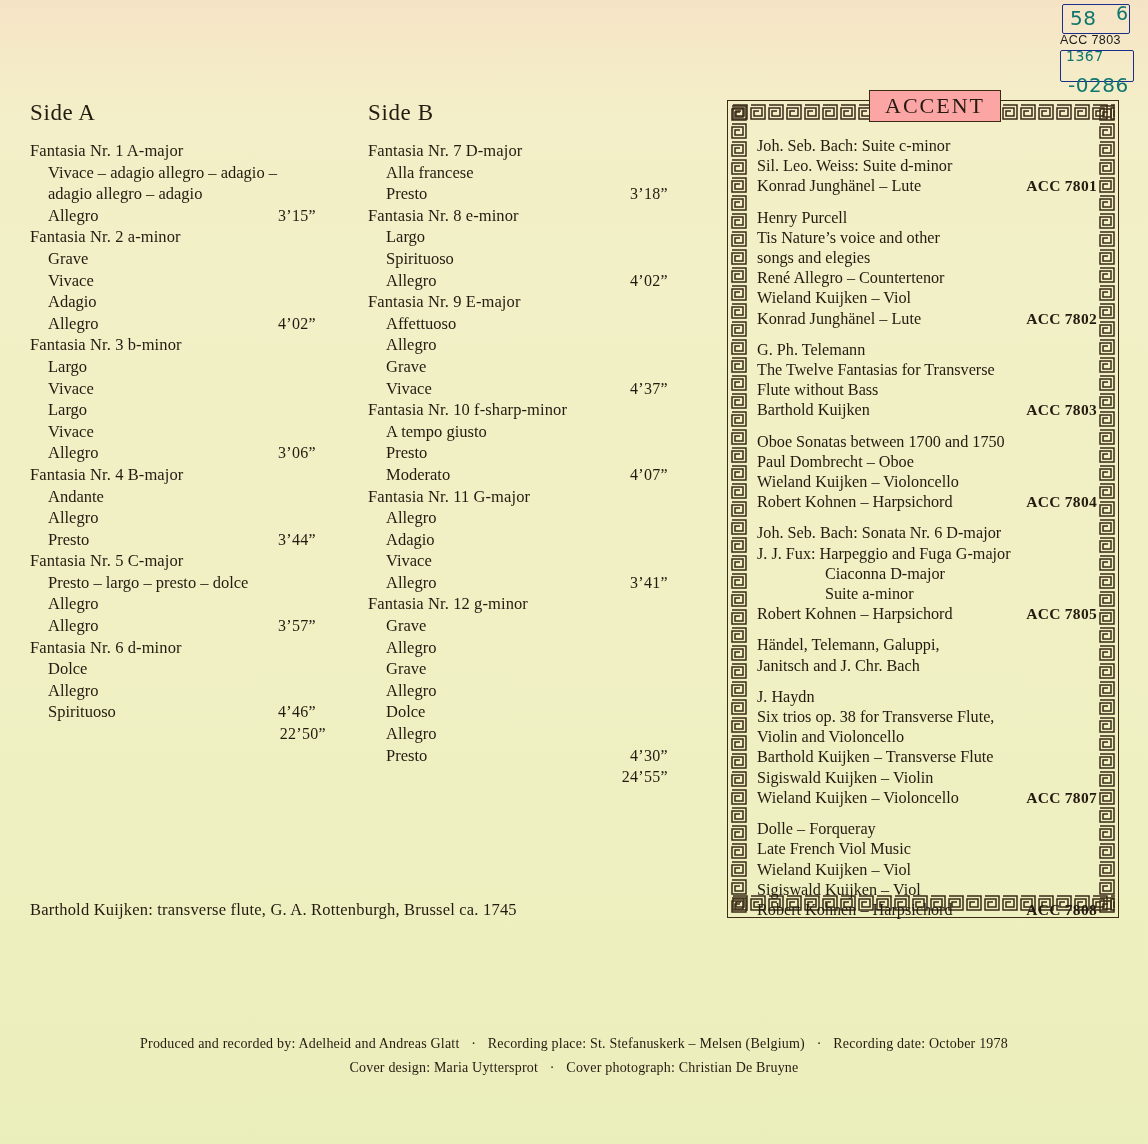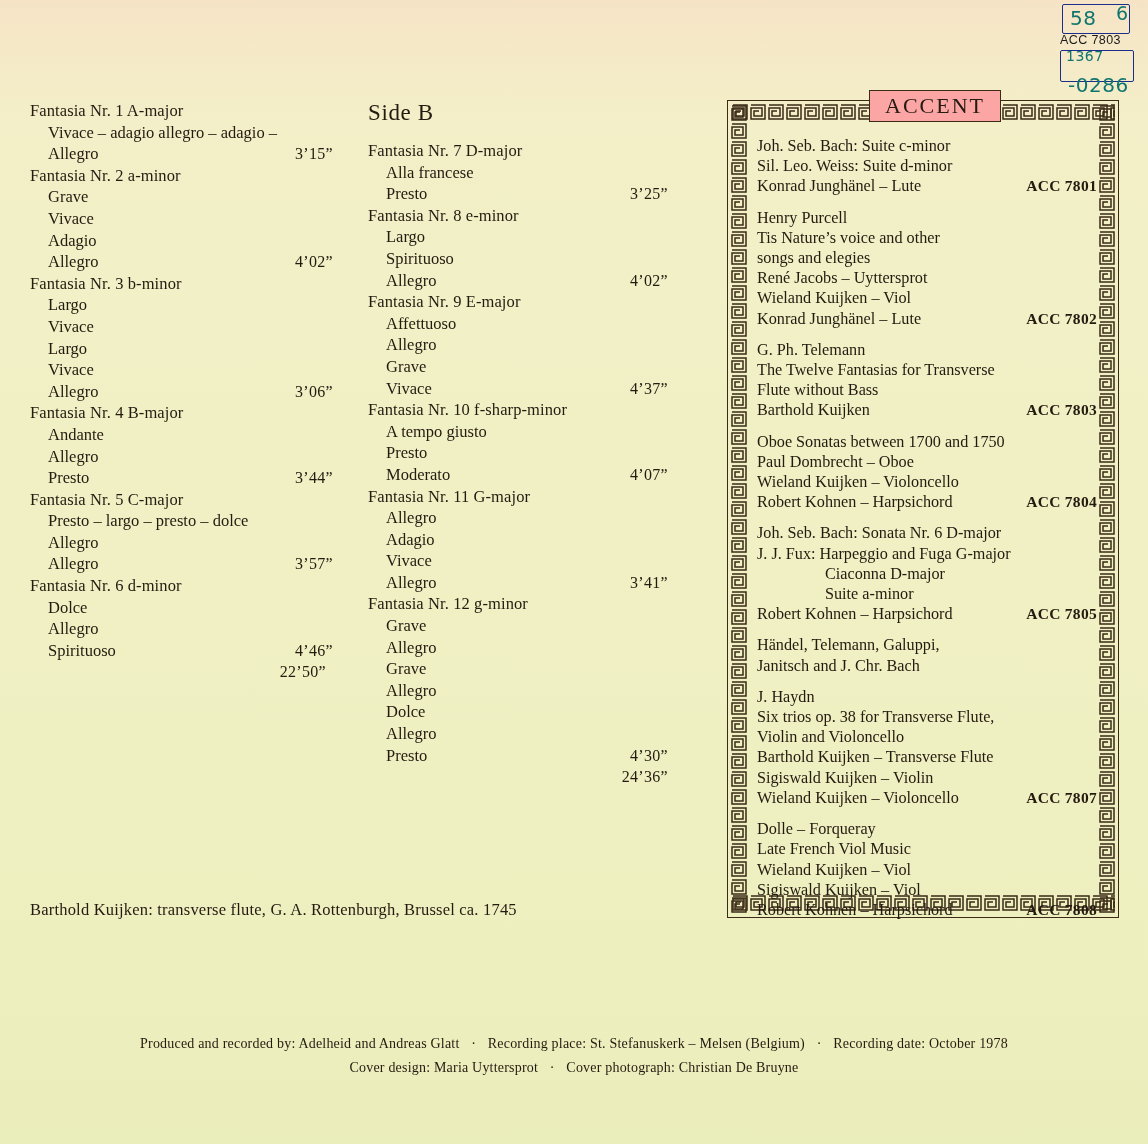--- a/index.html
+++ b/index.html
@@ -89,21 +89,21 @@
   .track .ttl { letter-spacing: 0.1px; }
   .track .mv {
     padding-left: 18px;
   }
   .dur {
     position: absolute;
     right: 0;
     font-size: 16px;
     letter-spacing: 0.3px;
   }
-  .col-a .dur { right: 17px; text-align: right; }
+  .col-a .dur { right: 34px; text-align: right; }
   .col-b .dur { right: 0px; }
   .total {
     position: relative;
     font-size: 16px;
     line-height: 21.6px;
     text-align: right;
     letter-spacing: 0.3px;
   }
   .col-a .total { padding-right: 24px; }
   .col-b .total { padding-right: 0px; }
@@ -214,23 +214,25 @@
 
   <div class="hand hand-box-1"></div>
   <div class="hand hand-58">58</div>
   <div class="hand hand-6">6</div>
   <div class="acc-print">ACC 7803</div>
   <div class="hand hand-box-2"></div>
   <div class="hand hand-1367">1367</div>
   <div class="hand hand-0286">-0286</div>
 
   <div class="col col-a">
+    <div class="side-title">Side A</div>
     <div id="side-a-tracks">
         <div class="track"><span class="ttl">Fantasia Nr. 1 A-major</span></div>
         <div class="track"><span class="mv">Vivace – adagio allegro – adagio –</span></div>
+        <div class="track"><span class="mv">adagio allegro – adagio</span></div>
         <div class="track"><span class="mv">Allegro</span><span class="dur">3’15”</span></div>
         <div class="track"><span class="ttl">Fantasia Nr. 2 a-minor</span></div>
         <div class="track"><span class="mv">Grave</span></div>
         <div class="track"><span class="mv">Vivace</span></div>
         <div class="track"><span class="mv">Adagio</span></div>
         <div class="track"><span class="mv">Allegro</span><span class="dur">4’02”</span></div>
         <div class="track"><span class="ttl">Fantasia Nr. 3 b-minor</span></div>
         <div class="track"><span class="mv">Largo</span></div>
         <div class="track"><span class="mv">Vivace</span></div>
         <div class="track"><span class="mv">Largo</span></div>
@@ -250,21 +252,21 @@
         <div class="track"><span class="mv">Spirituoso</span><span class="dur">4’46”</span></div>
       </div>
     <div class="total">22’50”</div>
   </div>
 
   <div class="col col-b">
     <div class="side-title">Side B</div>
     <div id="side-b-tracks">
         <div class="track"><span class="ttl">Fantasia Nr. 7 D-major</span></div>
         <div class="track"><span class="mv">Alla francese</span></div>
-        <div class="track"><span class="mv">Presto</span><span class="dur">3’25”</span></div>
+        <div class="track"><span class="mv">Presto</span><span class="dur">3’18”</span></div>
         <div class="track"><span class="ttl">Fantasia Nr. 8 e-minor</span></div>
         <div class="track"><span class="mv">Largo</span></div>
         <div class="track"><span class="mv">Spirituoso</span></div>
         <div class="track"><span class="mv">Allegro</span><span class="dur">4’02”</span></div>
         <div class="track"><span class="ttl">Fantasia Nr. 9 E-major</span></div>
         <div class="track"><span class="mv">Affettuoso</span></div>
         <div class="track"><span class="mv">Allegro</span></div>
         <div class="track"><span class="mv">Grave</span></div>
         <div class="track"><span class="mv">Vivace</span><span class="dur">4’37”</span></div>
         <div class="track"><span class="ttl">Fantasia Nr. 10 f-sharp-minor</span></div>
@@ -278,21 +280,21 @@
         <div class="track"><span class="mv">Allegro</span><span class="dur">3’41”</span></div>
         <div class="track"><span class="ttl">Fantasia Nr. 12 g-minor</span></div>
         <div class="track"><span class="mv">Grave</span></div>
         <div class="track"><span class="mv">Allegro</span></div>
         <div class="track"><span class="mv">Grave</span></div>
         <div class="track"><span class="mv">Allegro</span></div>
         <div class="track"><span class="mv">Dolce</span></div>
         <div class="track"><span class="mv">Allegro</span></div>
         <div class="track"><span class="mv">Presto</span><span class="dur">4’30”</span></div>
       </div>
-    <div class="total">24’36”</div>
+    <div class="total">24’55”</div>
   </div>
 
   <div class="footnote">Barthold Kuijken: transverse flute, G. A. Rottenburgh, Brussel ca. 1745</div>
 
   <div class="panel">
     <div class="panel-frame"></div>
     <div class="greek-row greek-top" id="greek-top"><svg width="396" height="18">
           <path d="M2,2 h14 v14 h-14 v-11 h11 v8 h-8 v-5 h5" fill="none" stroke="#3a2a16" stroke-width="1.5"></path>
           <path d="M20,2 h14 v14 h-14 v-11 h11 v8 h-8 v-5 h5" fill="none" stroke="#3a2a16" stroke-width="1.5"></path>
           <path d="M38,2 h14 v14 h-14 v-11 h11 v8 h-8 v-5 h5" fill="none" stroke="#3a2a16" stroke-width="1.5"></path>
@@ -438,21 +440,21 @@
     <div class="panel-body" id="catalog-list">
         <div class="cat-item">
           <div class="cat-line"><span>Joh. Seb. Bach: Suite c-minor</span></div>
           <div class="cat-line"><span>Sil. Leo. Weiss: Suite d-minor</span></div>
           <div class="cat-line"><span>Konrad Junghänel – Lute</span><span class="cat-code">ACC 7801</span></div>
         </div>
         <div class="cat-item">
           <div class="cat-line"><span>Henry Purcell</span></div>
           <div class="cat-line"><span>Tis Nature’s voice and other</span></div>
           <div class="cat-line"><span>songs and elegies</span></div>
-          <div class="cat-line"><span>René Jacobs – Uyttersprot</span></div>
+          <div class="cat-line"><span>René Allegro – Countertenor</span></div>
           <div class="cat-line"><span>Wieland Kuijken – Viol</span></div>
           <div class="cat-line"><span>Konrad Junghänel – Lute</span><span class="cat-code">ACC 7802</span></div>
         </div>
         <div class="cat-item">
           <div class="cat-line"><span>G. Ph. Telemann</span></div>
           <div class="cat-line"><span>The Twelve Fantasias for Transverse</span></div>
           <div class="cat-line"><span>Flute without Bass</span></div>
           <div class="cat-line"><span>Barthold Kuijken</span><span class="cat-code">ACC 7803</span></div>
         </div>
         <div class="cat-item">

